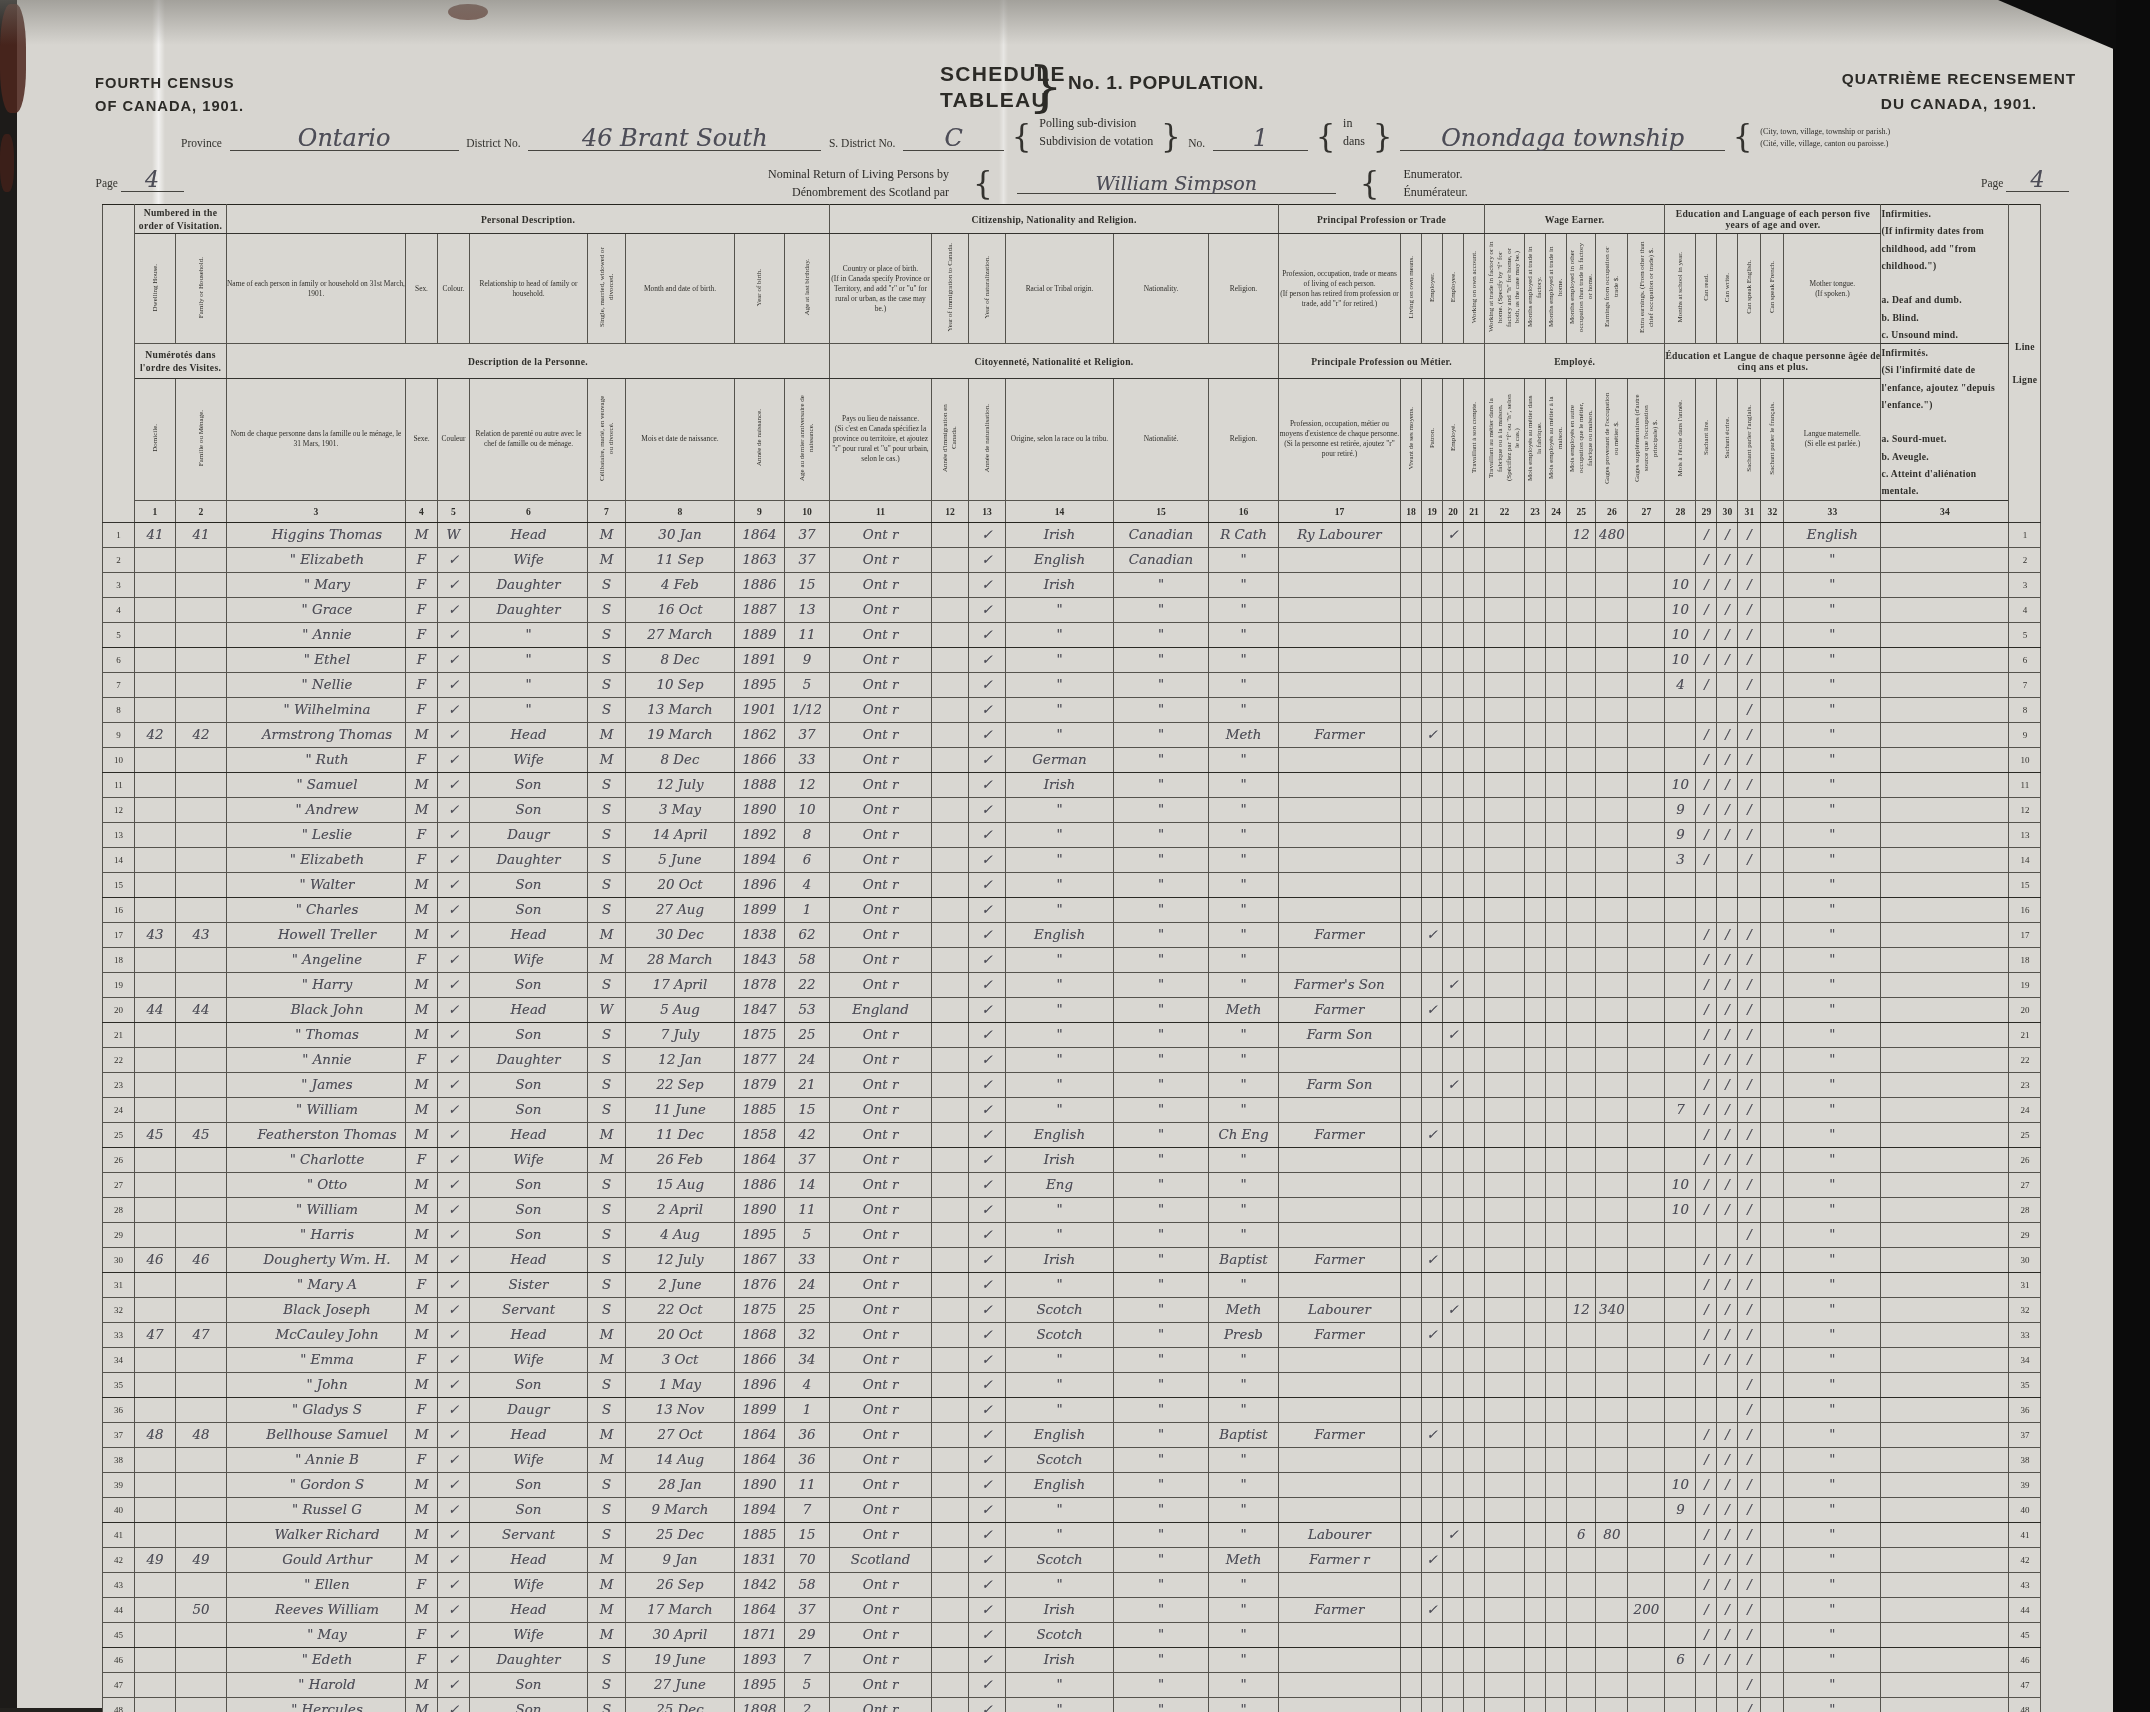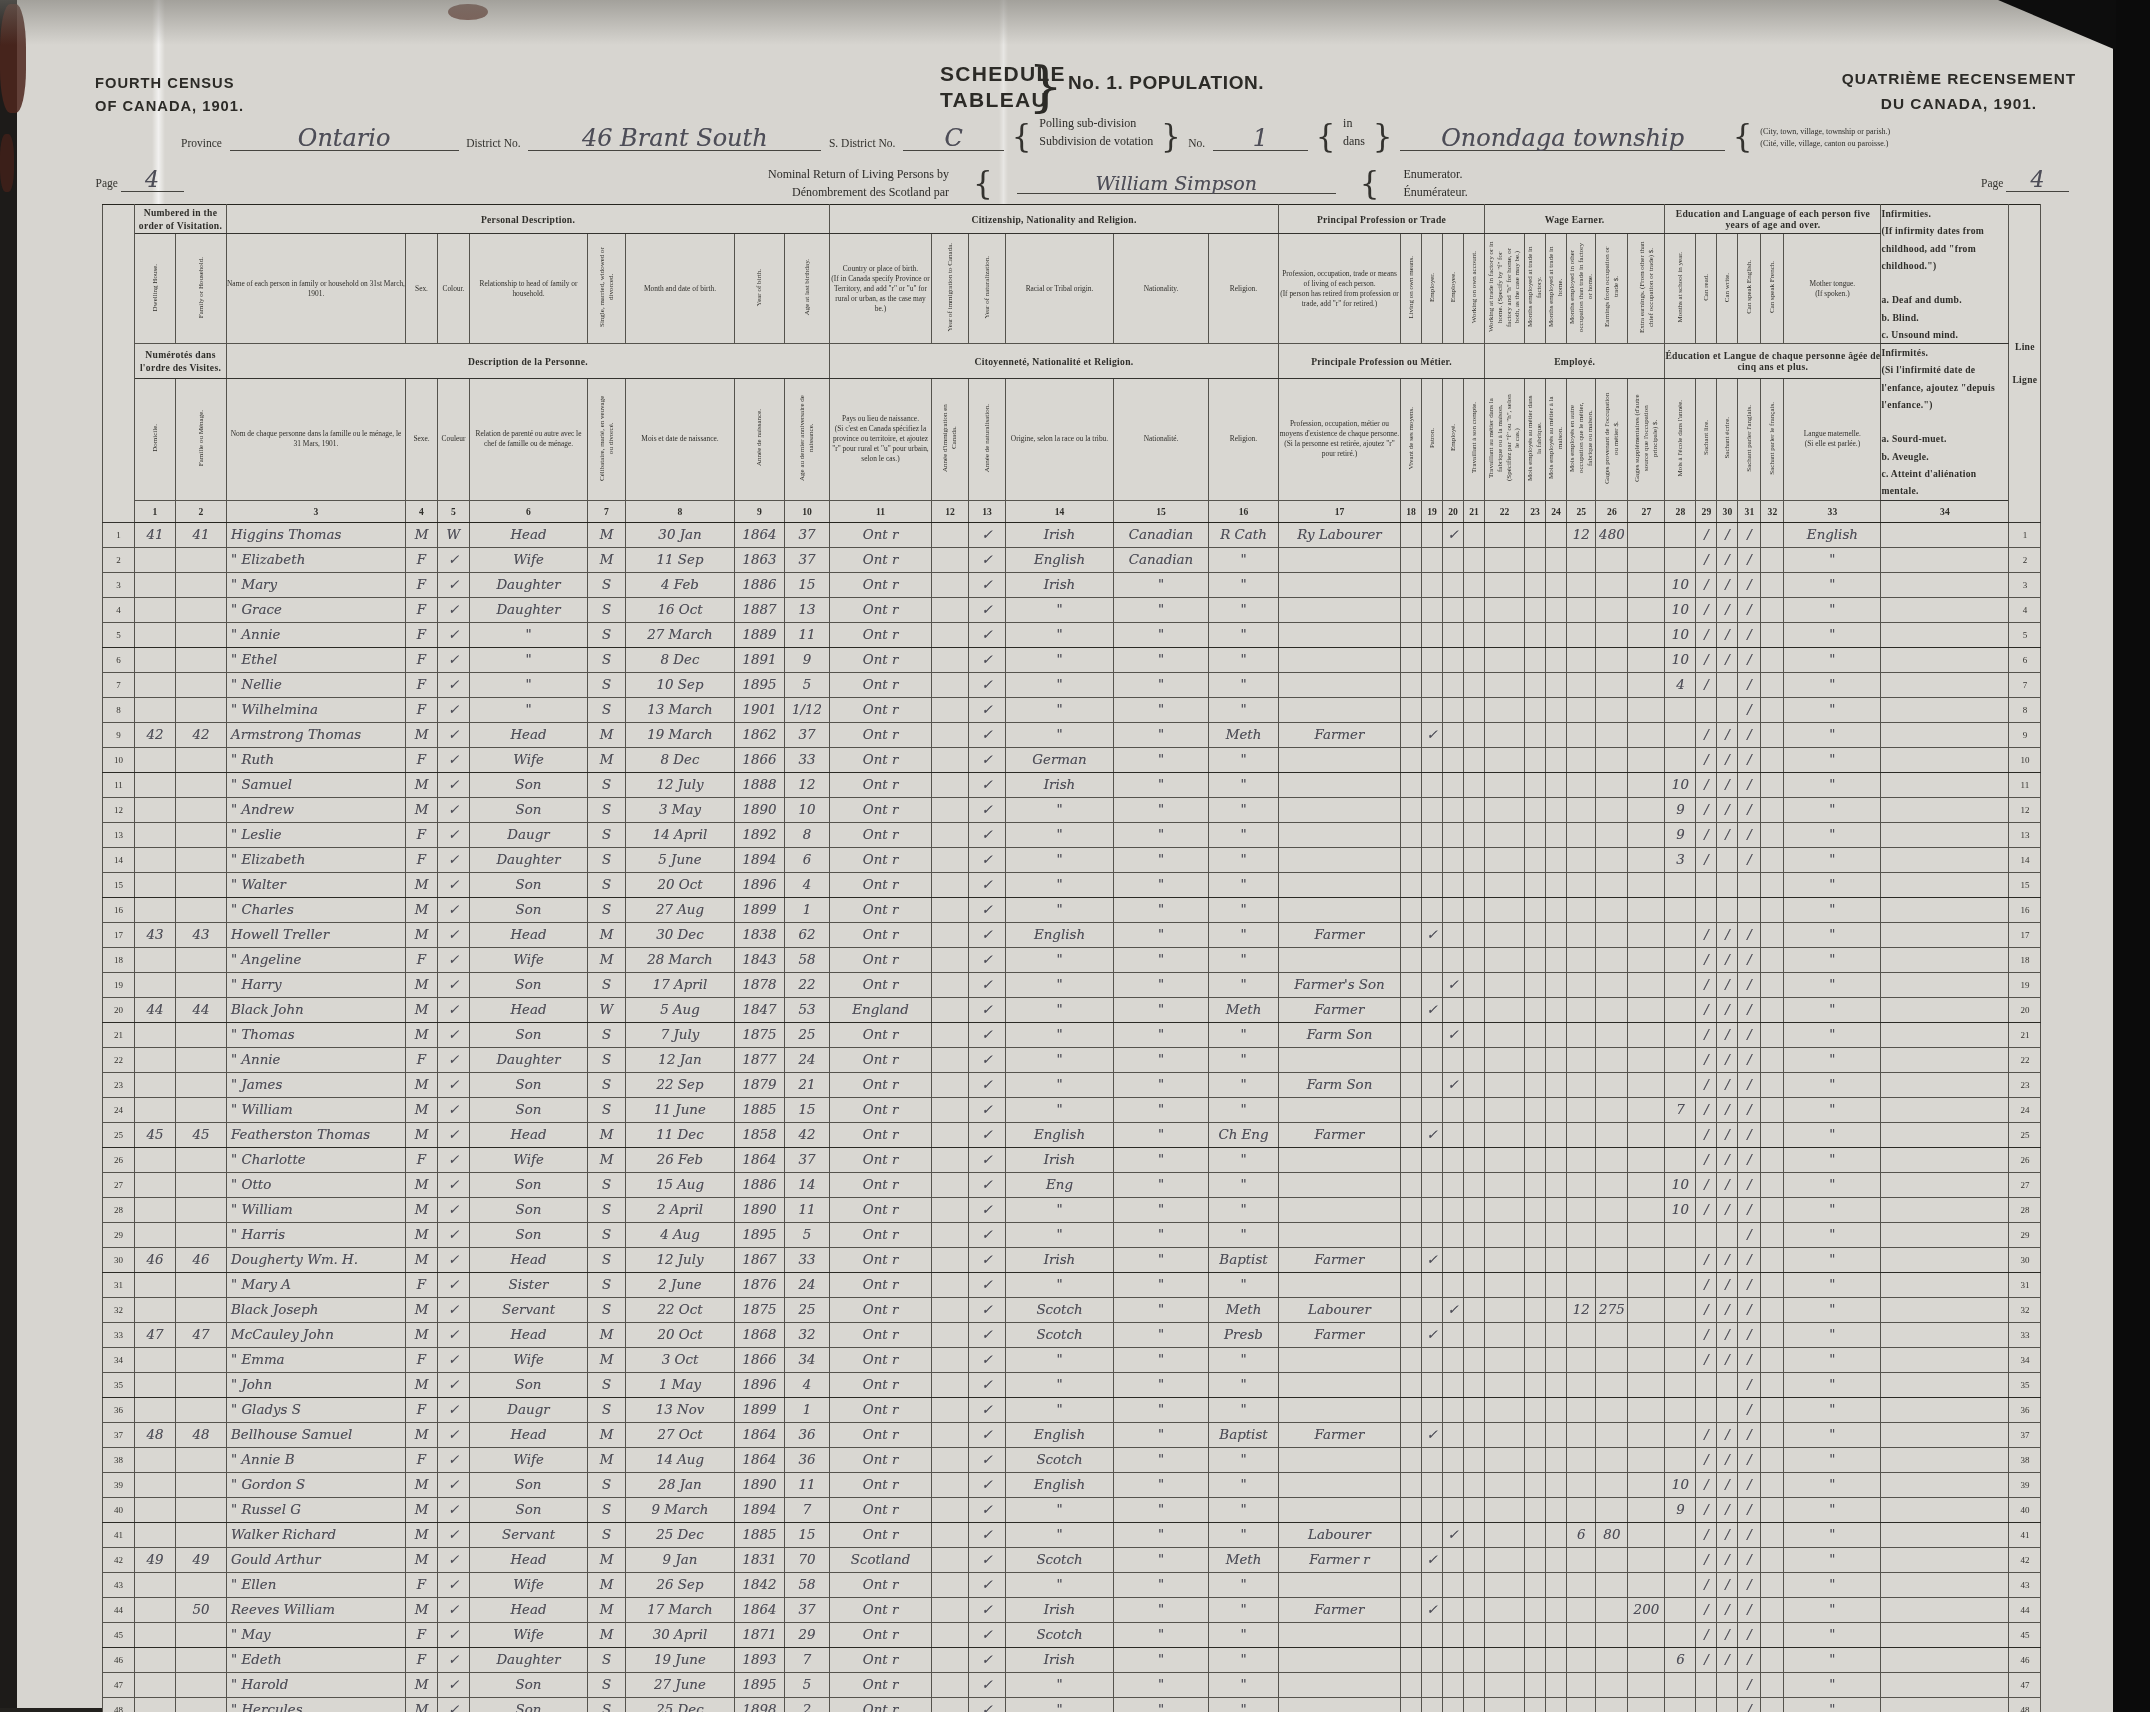--- a/index.html
+++ b/index.html
@@ -53,21 +53,21 @@
   tr.nums{height:22px;}
   tr.nums th{font-size:9.6px;font-weight:700;border-bottom:1.9px solid #26251f;}
   th.hcell{font-size:7.4px;line-height:1.35;padding:1.3px 1.9px;}
   th.corner{font-size:7.4px;line-height:1.4;}
   th.inf{font-size:7.7px;line-height:1.8;white-space:pre-line;vertical-align:middle;padding:2.6px 6.4px;text-align:left;}
   .vtext{writing-mode:vertical-rl;transform:rotate(180deg);margin:0 auto;max-height:92px;
          font-size:7px;line-height:1.25;display:inline-block;}
   th.grp{border-left:1.3px solid #34332f;border-right:1.3px solid #34332f;}
   tbody td{height:24px;font-size:12.8px;text-align:center;vertical-align:middle;}
   tbody td.hw{font-size:13.4px;}
-  tbody td.nm{text-align:left;padding-left:4px;white-space:nowrap;}
+  tbody td.nm{text-align:center;padding-left:22px;white-space:nowrap;}
   tbody tr.h5 td{border-bottom:1.9px solid #2b2a25;}
   td.lnum{font-size:9px;font-family:"Liberation Serif",serif;color:#34332f;}
   th.linecol{font-size:8.3px;}
   td.gl,th.gl{border-left:1.3px solid #34332f;}
   .chk{font-size:11.5px;}
   .slash{font-size:14px;font-style:italic;}
 </style>
 </head>
 <body>
 
@@ -1534,21 +1534,21 @@
           <td class="hw">Meth</td>
           <td class="hw gl">Labourer</td>
           <td class="hw gl"></td>
           <td class="hw"></td>
           <td class="hw chk">✓</td>
           <td class="hw"></td>
           <td class="hw gl"></td>
           <td class="hw"></td>
           <td class="hw"></td>
           <td class="hw">12</td>
-          <td class="hw">275</td>
+          <td class="hw">340</td>
           <td class="hw"></td>
           <td class="hw gl"></td>
           <td class="hw slash">/</td>
           <td class="hw slash">/</td>
           <td class="hw slash">/</td>
           <td class="hw"></td>
           <td class="hw gl">"</td>
           <td class="hw gl"></td>
           <td class="lnum">32</td>
         </tr>

